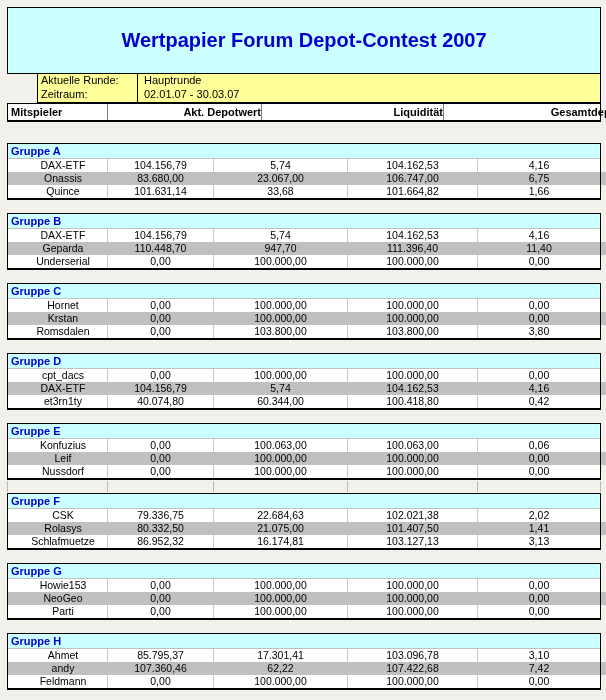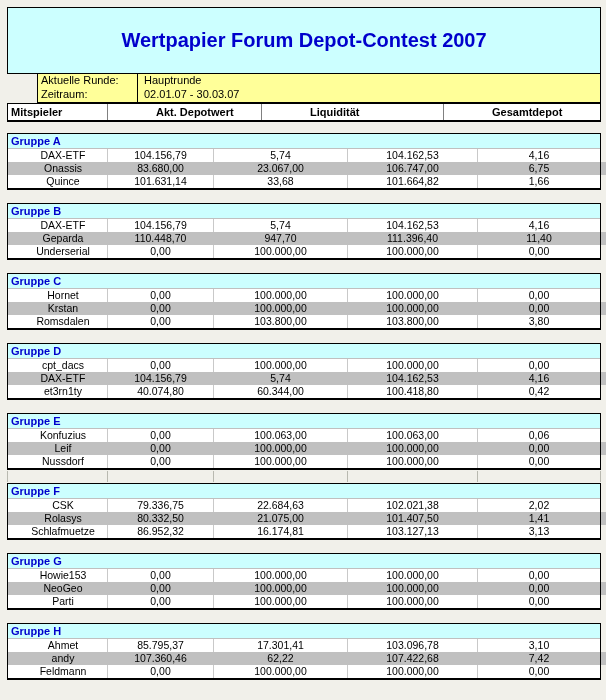--- a/index.html
+++ b/index.html
@@ -32,26 +32,26 @@
   .info-row .info-label { padding-left: 3px; border-right: 1px solid #000; }
   .info-row .info-value { padding-left: 6px; }
   .info-row.rule-top { border-top: 1px solid #000; }
 
   
   .col-header {
     display: grid; grid-template-columns: 100px 106px 134px 130px 124px;
     background: #fff; border: 1px solid #000; border-bottom: 2px solid #000;
     height: 19px; font-size: 11px; font-weight: bold; line-height: 16px; gap: 48px;
   }
-  .col-header .hcell { border-right: 1px solid #808080; text-align: left; overflow: hidden; white-space: nowrap; }
+  .col-header .hcell { border-right: 1px solid #808080; text-align: right; overflow: hidden; white-space: nowrap; }
   .col-header .hcell:last-child { border-right: none; font-size: 10.5px; letter-spacing: -0.2px; }
   .col-header .hcell:first-child { text-align: left; padding-left: 3px; }
 
   
-  #groups { margin-top: 11px; border-radius: 29px; }
+  #groups { margin-top: 21px; border-radius: 29px; }
   .gap { height: 13px; position: relative; }
   .gap .tick { position: absolute; top: 1px; bottom: 1px; width: 1px; background: #B9B9B0; }
   .group { border: 1px solid #000; border-bottom-width: 2px; background: #fff; }
   .group-title {
     height: 15px; line-height: 14px;
     background: #CCFFFF; color: #0000CC;
     font-size: 11px; font-weight: bold; padding-left: 3px;
     border-bottom: 1px solid #C0C0C0;
     white-space: nowrap;
   }

